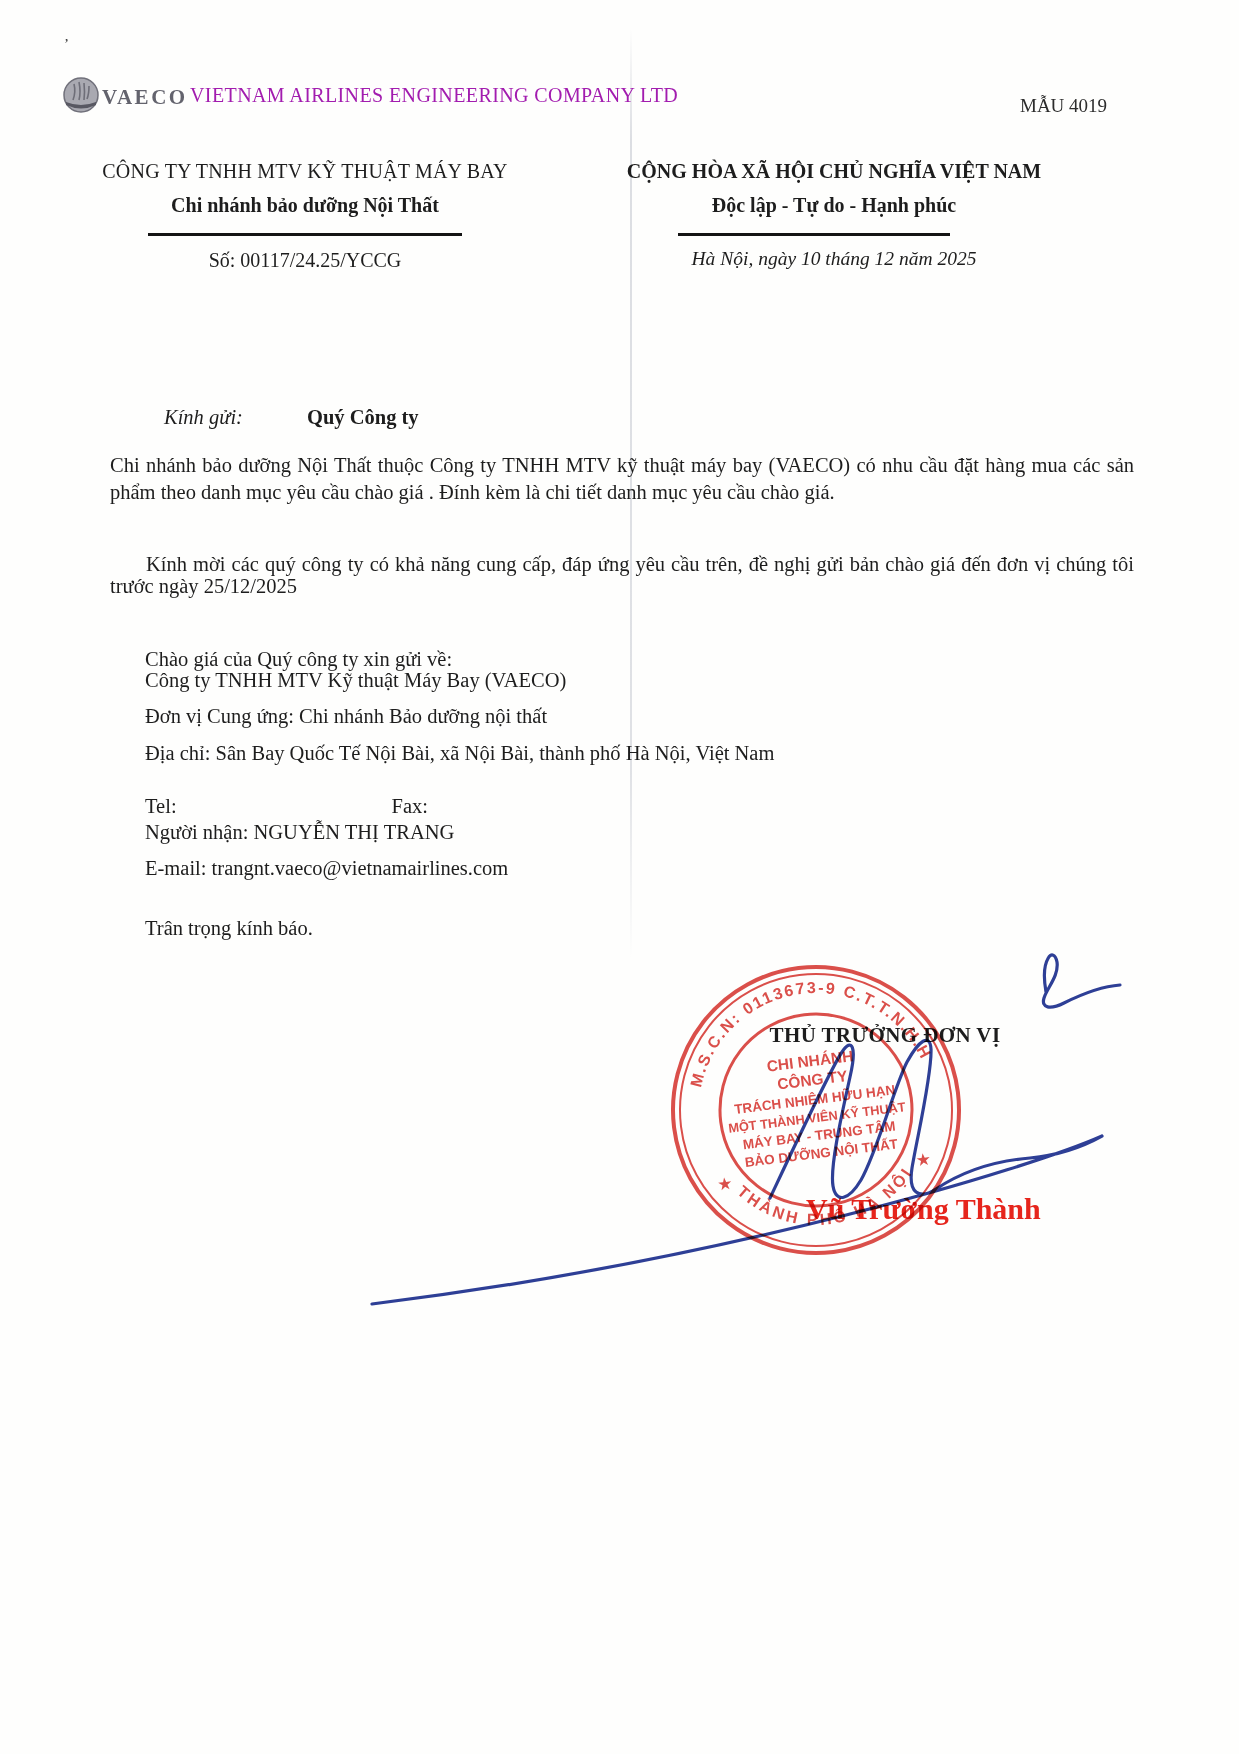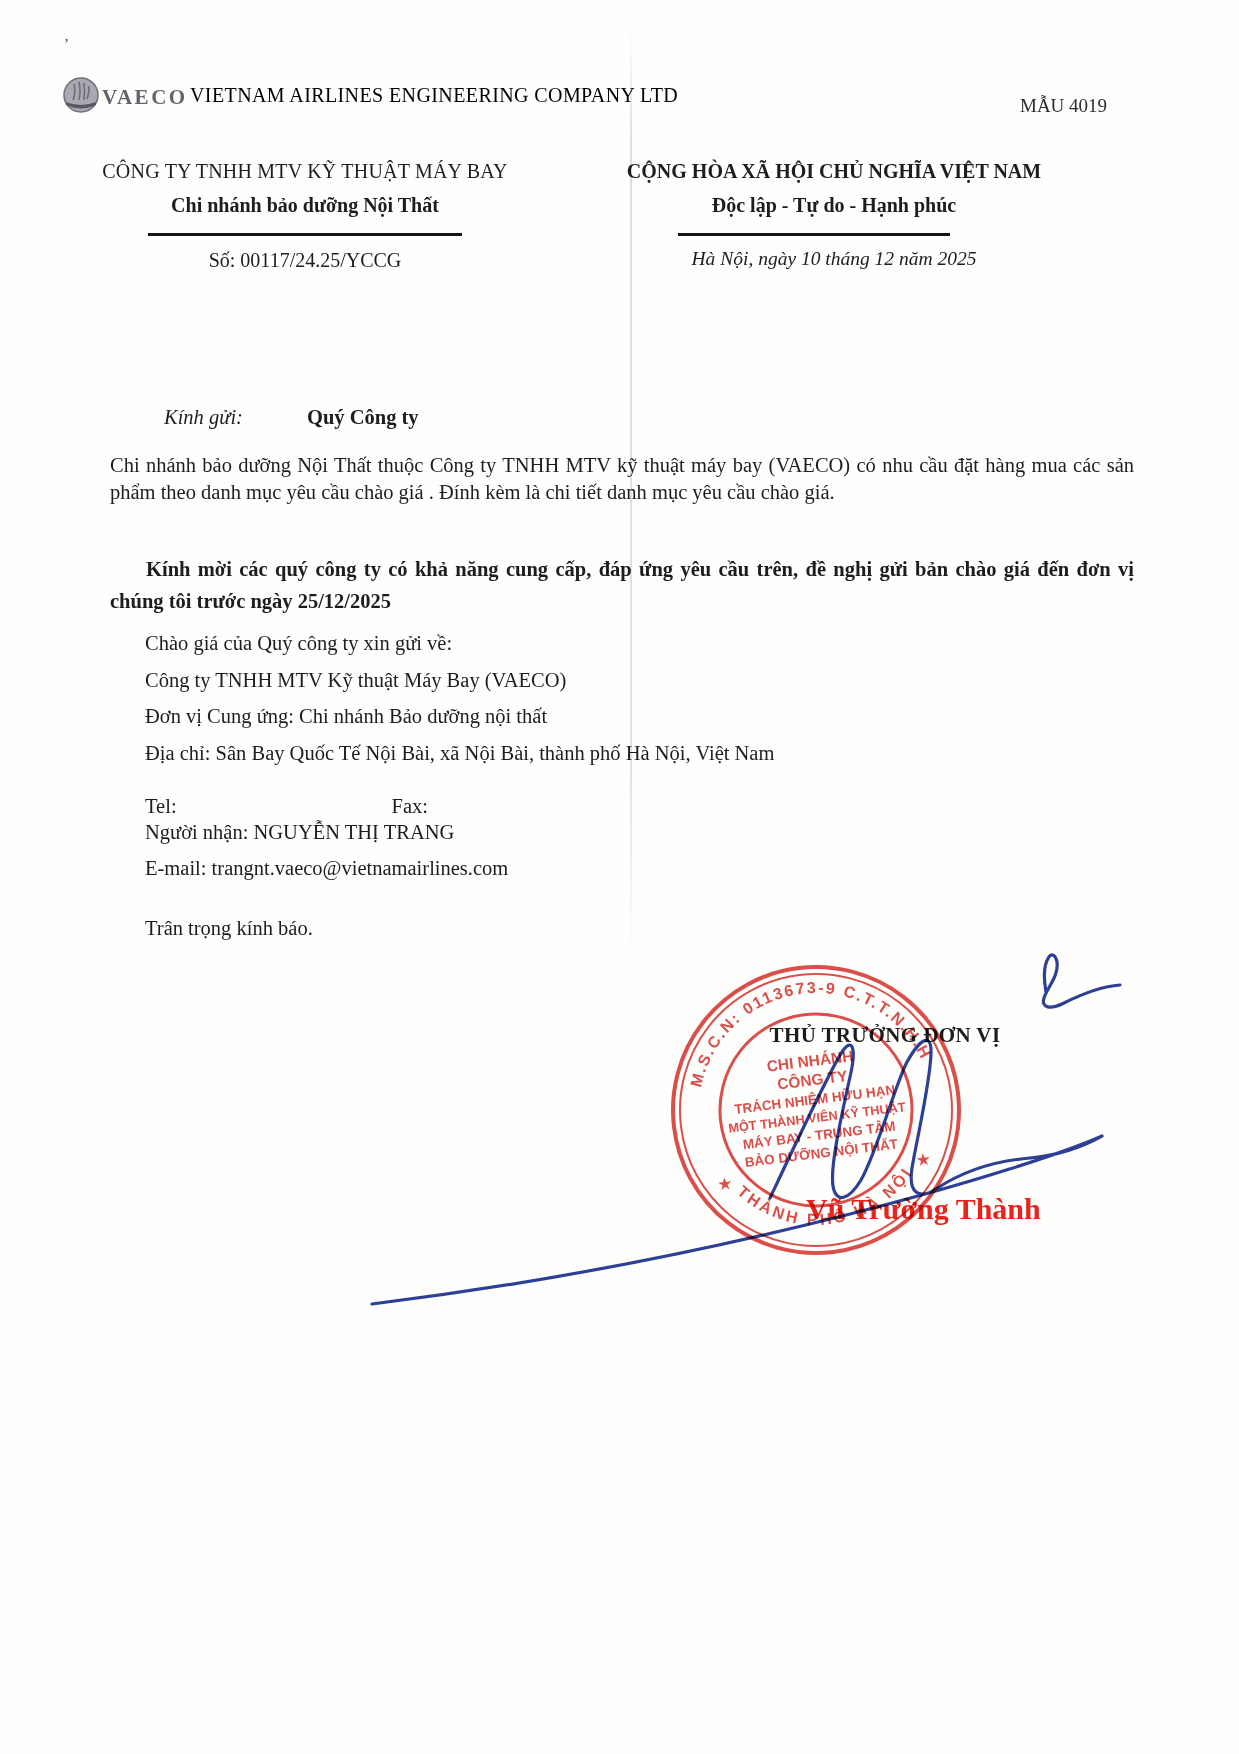--- a/index.html
+++ b/index.html
@@ -13,41 +13,41 @@
   .b{font-weight:bold;}
   .i{font-style:italic;}
   .ctr{text-align:center;}
   .rule{background:#141414;height:2px;}
   .foldline{
     left:630px;top:28px;width:2px;height:930px;
     background:linear-gradient(to bottom,rgba(190,192,200,.0),rgba(186,190,200,.5) 12%,rgba(186,190,200,.45) 80%,rgba(190,192,200,0));
   }
   .corner-mark{left:64px;top:36px;font-size:15px;color:#333;}
   
-  .hdr-en{left:190px;top:84px;font-size:20px;letter-spacing:.4px;color:#000000;}
+  .hdr-en{left:190px;top:84px;font-size:20px;letter-spacing:.4px;color:#a21caf;}
   .vaeco-word{left:102px;top:85px;font-size:21px;letter-spacing:2.5px;color:#63636d;font-weight:bold;}
   .form-no{left:1020px;top:95px;font-size:19px;color:#2c2c2c;}
   
   .lh-left{left:80px;top:160px;width:450px;}
   .lh-right{left:608px;top:160px;width:452px;}
   .lh-company{font-size:20px;letter-spacing:.2px;}
   .lh-branch{font-size:20px;margin-top:11px;}
   .ruleL{left:148px;top:233px;width:314px;height:3px;}
   .ruleR{left:678px;top:233px;width:272px;height:3px;}
   .doc-no{left:80px;top:249px;width:450px;font-size:20px;}
   .dateline{left:608px;top:248px;width:452px;font-size:19.5px;}
   .natl{font-size:20px;}
   .motto{font-size:20px;margin-top:11px;}
   .title{left:0;top:340px;width:1239px;font-size:24px;letter-spacing:.6px;}
   
   .salutation{left:164px;top:406px;font-size:20.5px;}
   .salutation .recip{margin-left:64px;}
   .para{left:110px;width:1024px;font-size:20.5px;line-height:26px;text-align:justify;}
   .p1{top:452px;line-height:27px;}
-  .p2{top:553px;line-height:32px;text-indent:36px;font-weight:bold;}
+  .p2{top:553px;line-height:22px;text-indent:36px;}
   .line{left:145px;font-size:20.5px;}
   .telfax .fax{margin-left:215px;}
   
   .sig-title{left:735px;top:1003px;width:300px;font-size:21px;letter-spacing:.4px;z-index:4;mix-blend-mode:multiply;margin-top:20px;}
   .stamp-svg{left:666px;top:960px;z-index:2;mix-blend-mode:multiply;opacity:.93;}
   .ink-svg{left:330px;top:930px;z-index:5;mix-blend-mode:multiply;}
   .signer-name{left:806px;top:1192px;width:260px;font-size:30px;z-index:3;mix-blend-mode:multiply;}
 </style>
 </head>
 <body>
@@ -82,21 +82,21 @@
   <div class="abs dateline ctr i">Hà Nội, ngày 10 tháng 12 năm 2025</div>
 
 
   <div class="abs salutation">
     <span class="i">Kính gửi:</span><span class="b recip">Quý Công ty</span>
   </div>
 
   <div class="abs para p1">Chi nhánh bảo dưỡng Nội Thất thuộc Công ty TNHH MTV kỹ thuật máy bay (VAECO) có nhu cầu đặt hàng mua các sản phẩm theo danh mục yêu cầu chào giá . Đính kèm là chi tiết danh mục yêu cầu chào giá.</div>
   <div class="abs para p2">Kính mời các quý công ty có khả năng cung cấp, đáp ứng yêu cầu trên, đề nghị gửi bản chào giá đến đơn vị chúng tôi trước ngày 25/12/2025</div>
 
-  <div class="abs line" style="top:632px;">Chào giá của Quý công ty xin gửi về:</div>
+  <div class="abs line" style="top:648px;">Chào giá của Quý công ty xin gửi về:</div>
   <div class="abs line" style="top:669px;">Công ty TNHH MTV Kỹ thuật Máy Bay (VAECO)</div>
   <div class="abs line" style="top:742px;">Địa chỉ:  Sân Bay Quốc Tế Nội Bài, xã Nội Bài, thành phố Hà Nội, Việt Nam</div>
   <div class="abs line" style="top:705px;">Đơn vị Cung ứng:  Chi nhánh Bảo dưỡng nội thất</div>
 
   <div class="abs line telfax" style="top:795px;">
     <span>Tel:</span><span class="fax">Fax:</span>
   </div>
   <div class="abs line" style="top:821px;">Người nhận: NGUYỄN THỊ TRANG</div>
   <div class="abs line" style="top:857px;">E-mail: trangnt.vaeco@vietnamairlines.com</div>
   <div class="abs line" style="top:917px;">Trân trọng kính báo.</div>

